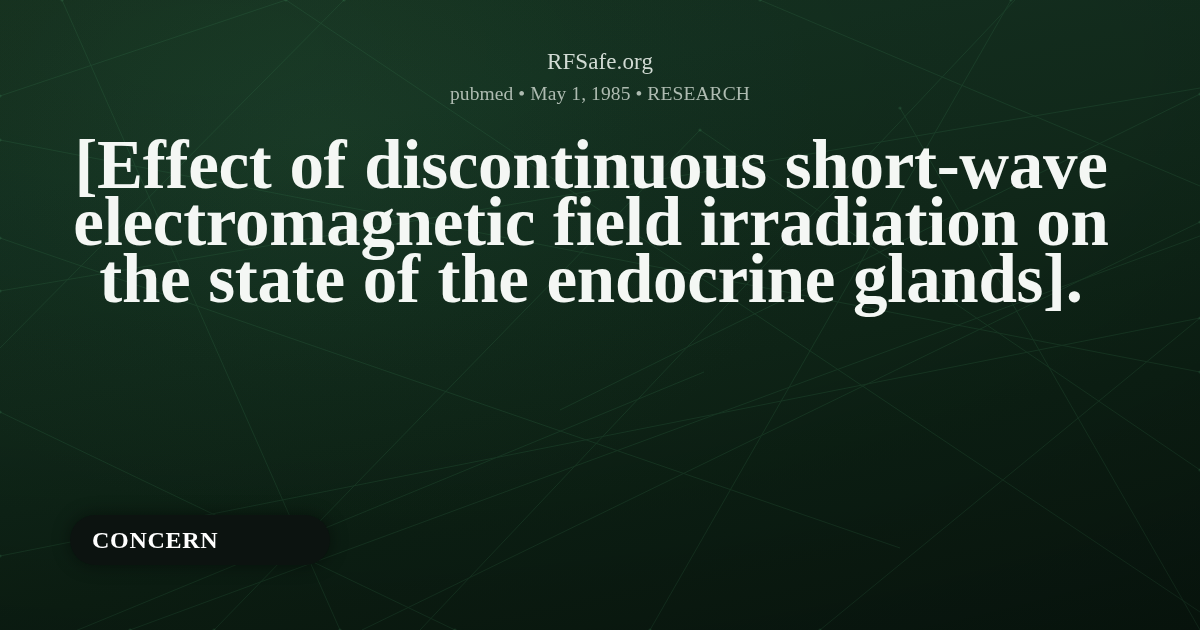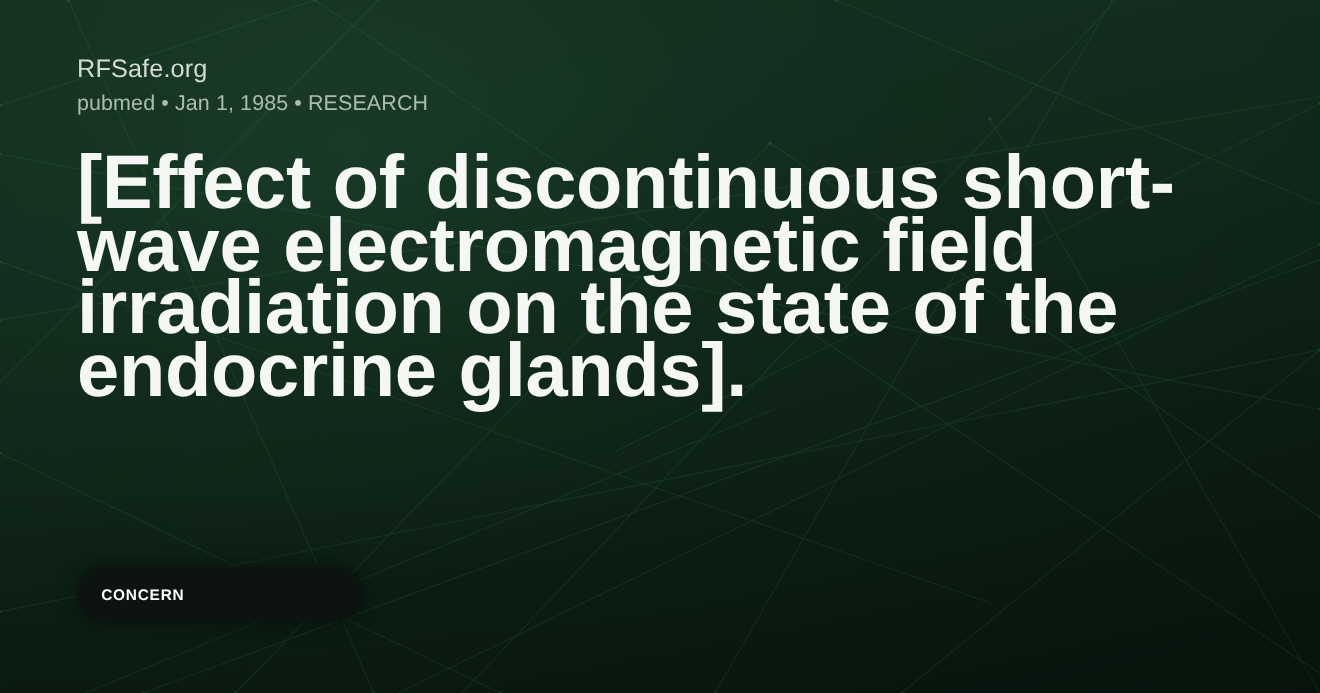--- a/index.html
+++ b/index.html
@@ -13,21 +13,22 @@
     width: 1200px;
     height: 630px;
     overflow: hidden;
     background:
       linear-gradient(168deg,
         #16311f 0%,
         #143020 22%,
         #112a1b 46%,
         #0d2215 70%,
         #0a1a11 100%);
-    font-family: Liberation Sans, sans-serif;
+    font-family: Liberation Serif, serif;
+    text-align: center;
     -webkit-font-smoothing: antialiased;
   }
 
   
   #glow {
     position: absolute;
     left: -180px;
     top: -240px;
     width: 1000px;
     height: 760px;
@@ -106,21 +107,21 @@
     display: inline-flex;
     align-items: center;
     justify-content: flex-start;
     box-sizing: border-box;
     width: 260px;
     height: 50px;
     padding: 0 22px;
     border-radius: 25px;
     background: #0c1310;
     color: #ffffff;
-    font-size: 14px;
+    font-size: 24px;
     font-weight: 700;
     letter-spacing: 0.7px;
     box-shadow: 0 0 18px rgba(0,0,0,0.45);
   }
 </style>
 </head>
 <body>
 
 <div id="card">
 
@@ -176,21 +177,21 @@
         <circle cx="214" cy="630" r="1.6"></circle>
       </g>
   </svg>
 
   <div id="vignette"></div>
 
   <div id="content">
 
     <div class="brand">RFSafe.org</div>
 
-    <div class="meta">pubmed • Jan 1, 1985 • RESEARCH</div>
+    <div class="meta">pubmed • May 1, 1985 • RESEARCH</div>
 
     <h1 class="title">[Effect of discontinuous short-wave electromagnetic field irradiation on the state of the endocrine glands].</h1>
 
   </div>
 
   <div class="badge-row">
     <div class="badge">CONCERN</div>
   </div>
 
 </div>

